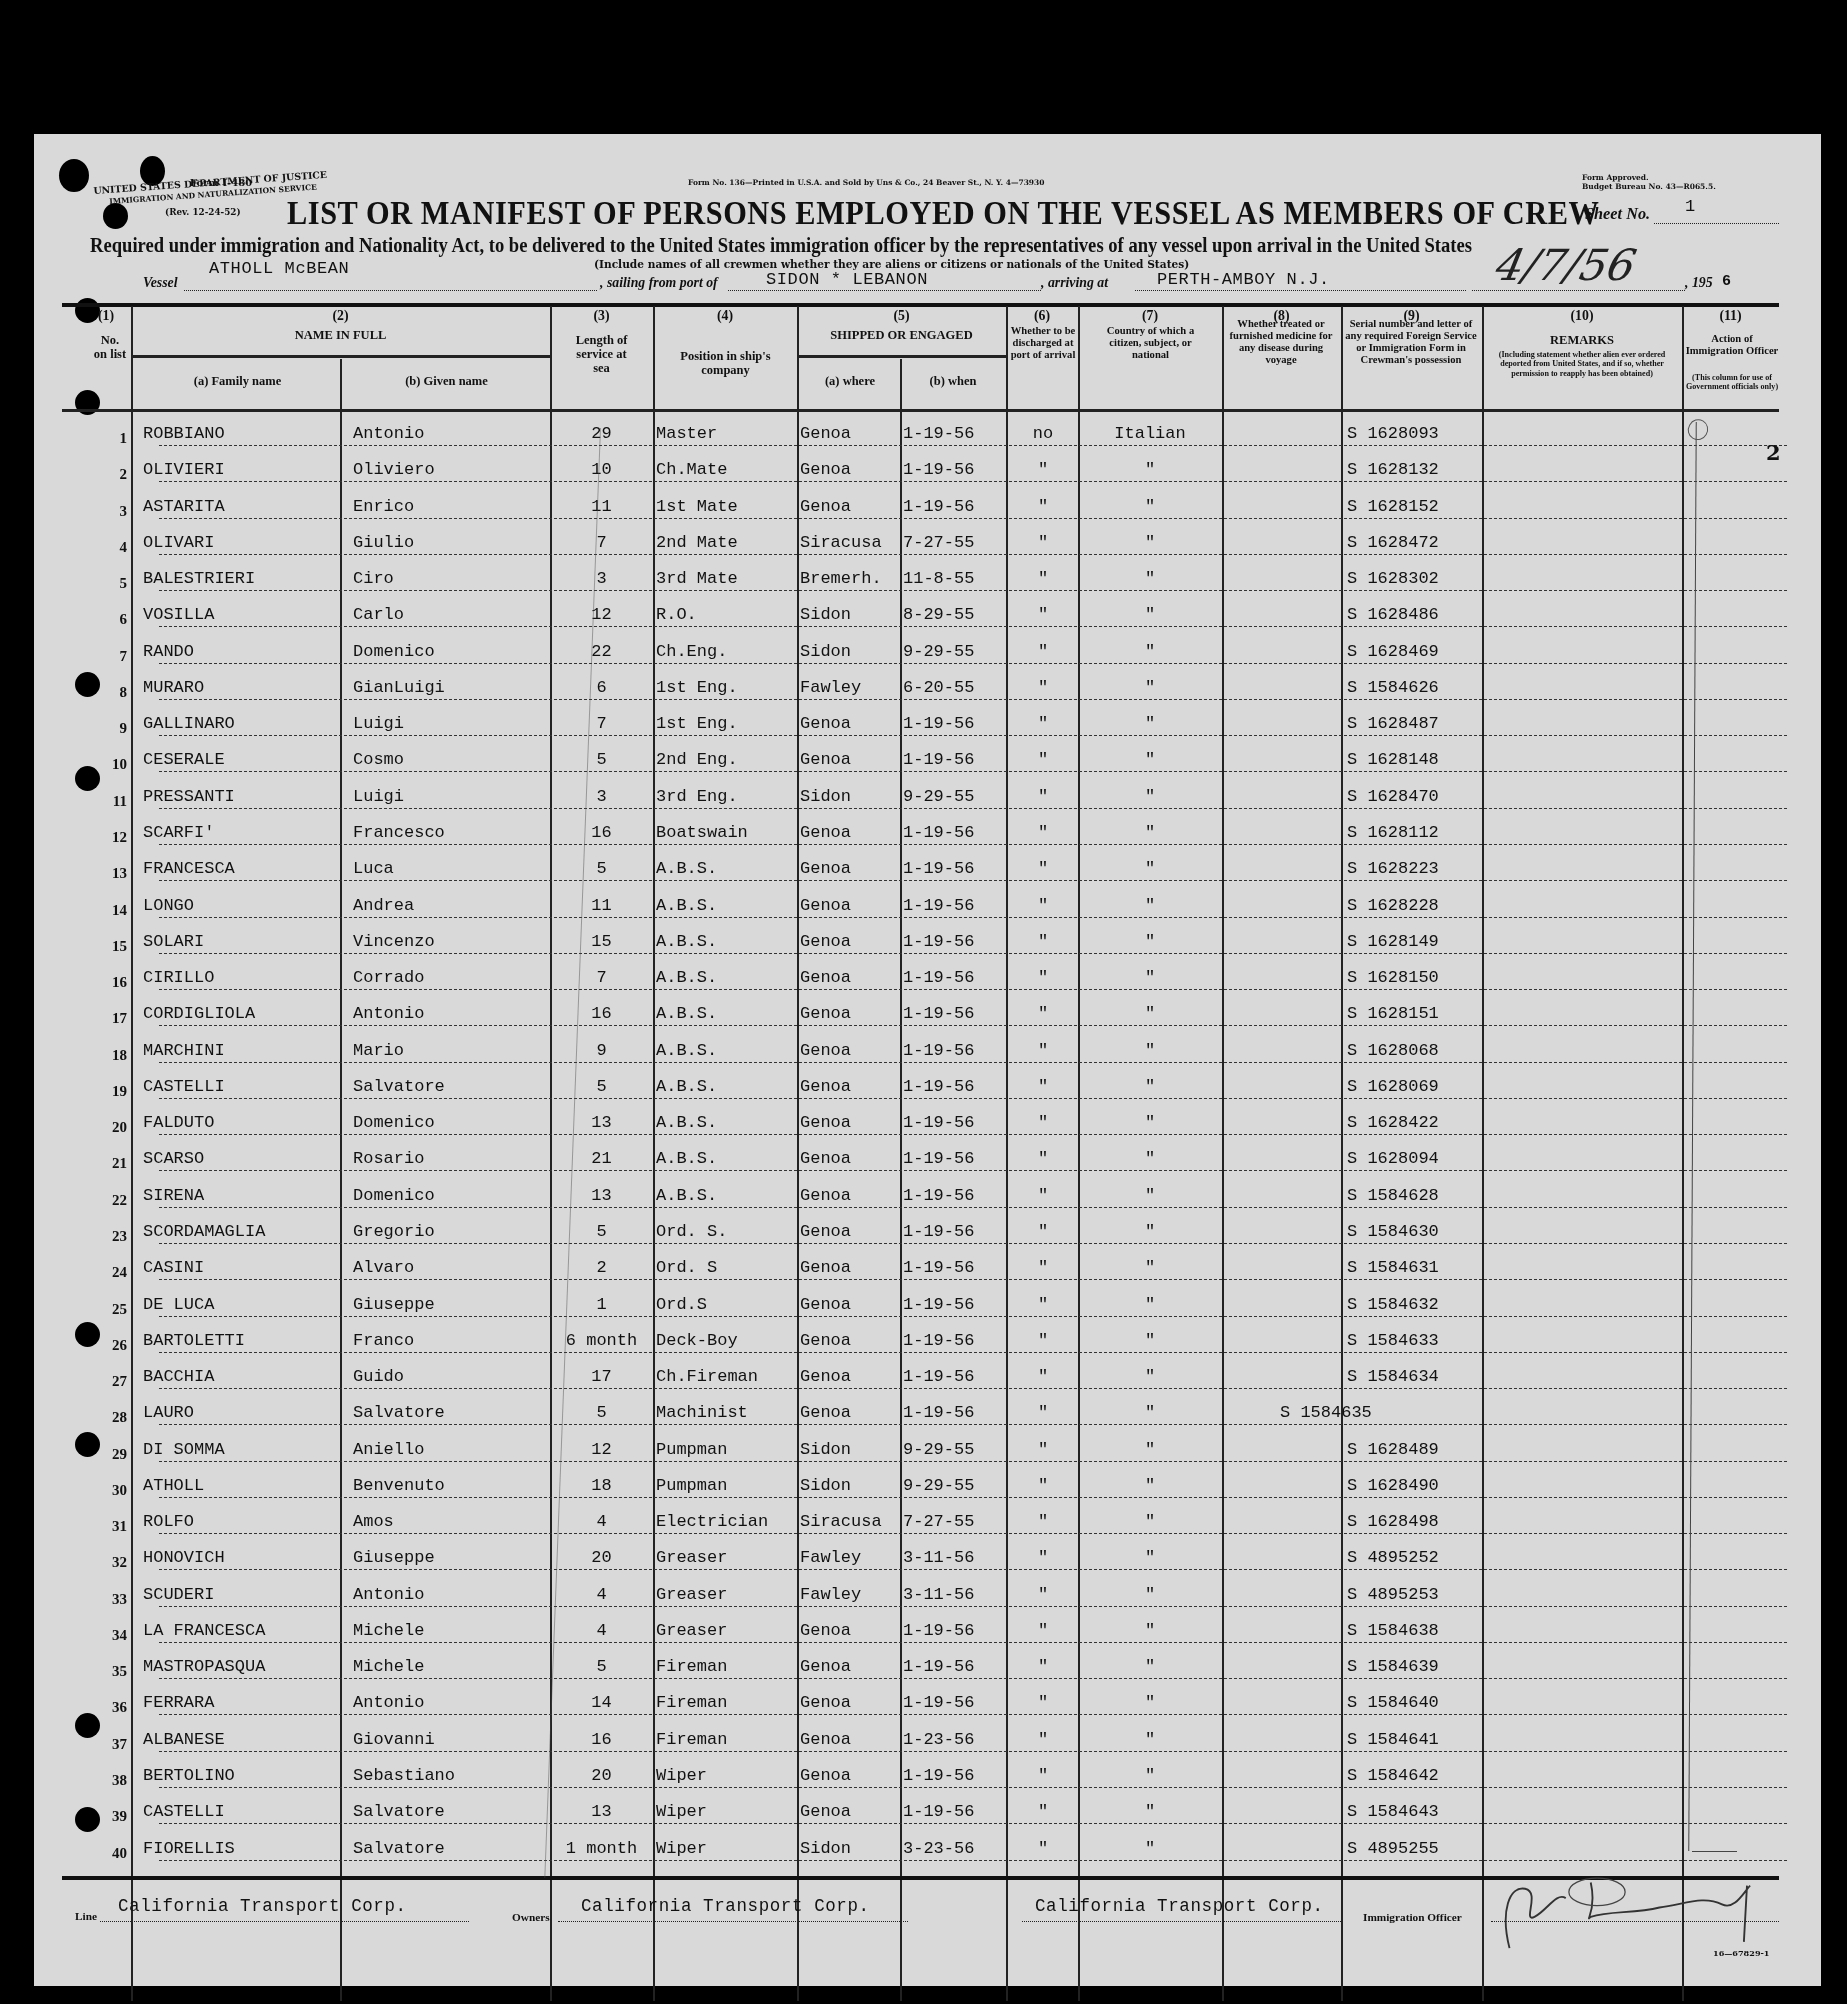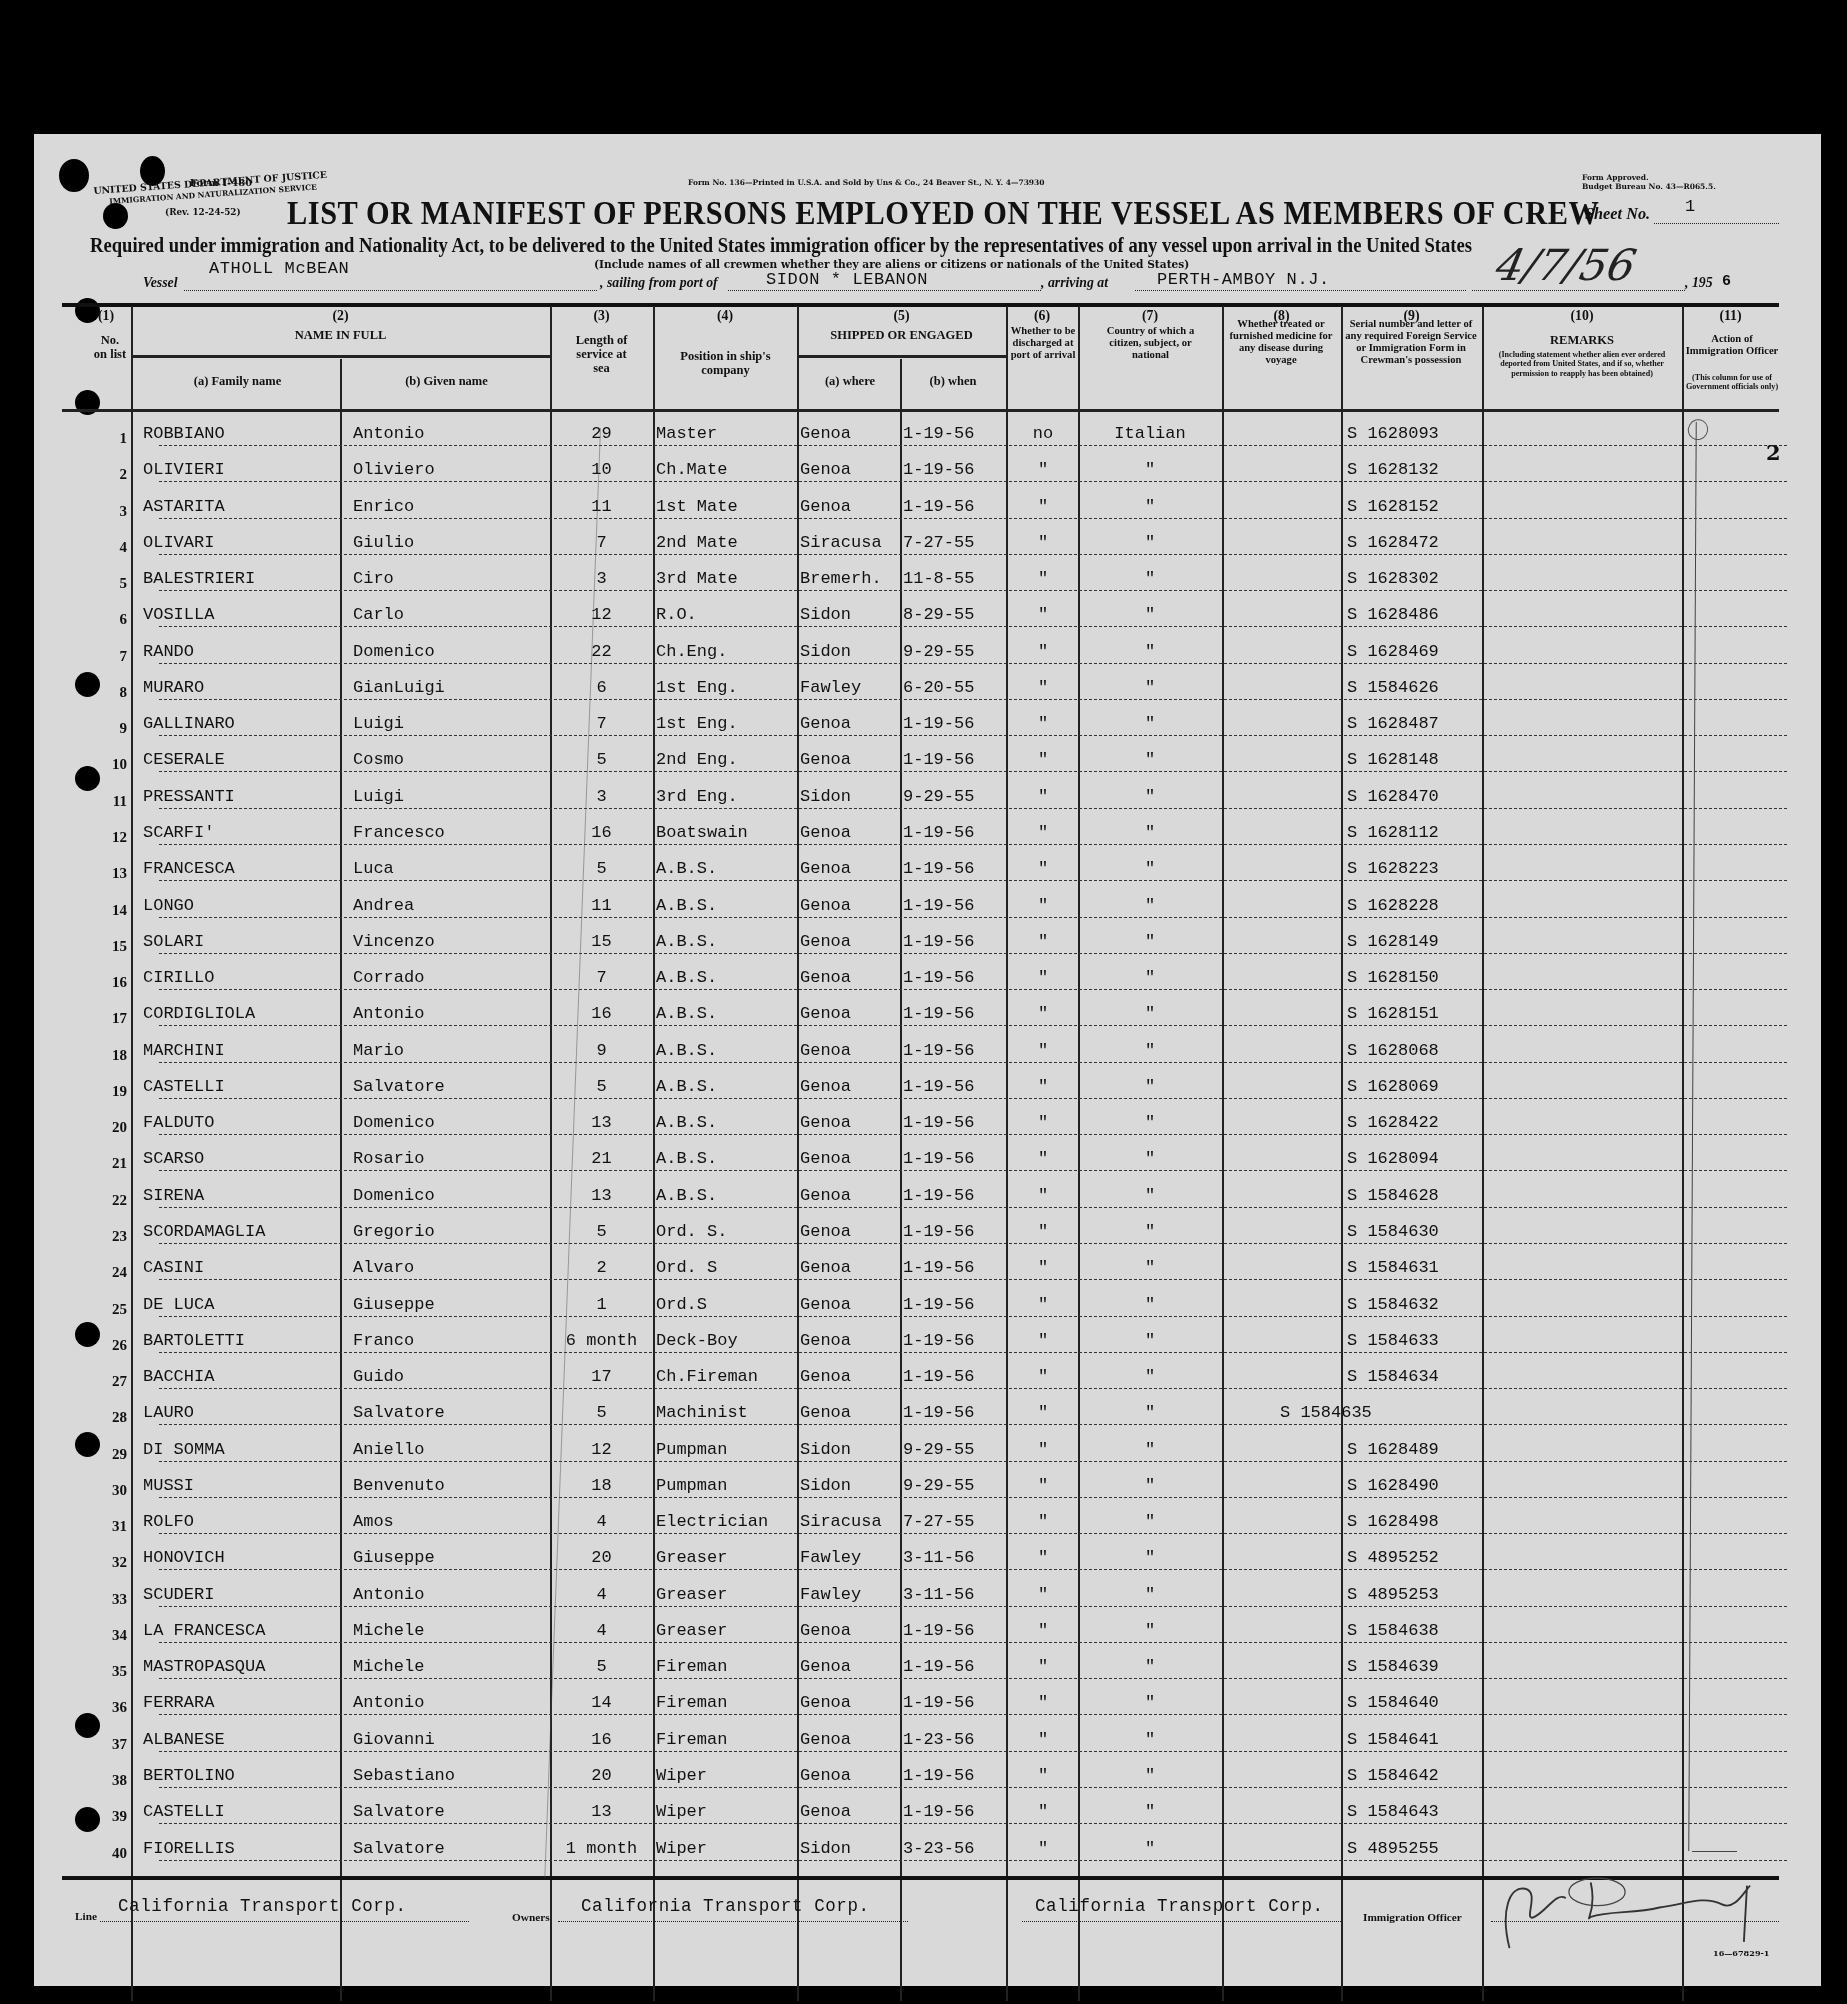--- a/index.html
+++ b/index.html
@@ -520,21 +520,21 @@
           <div class="cell" style="left: 622px; width: 141px;">Pumpman</div>
           <div class="cell" style="left: 766px; width: 100px;">Sidon</div>
           <div class="cell" style="left: 869px; width: 103px;">9-29-55</div>
           <div class="cell" style="left: 976px; width: 66px; text-align: center;">"</div>
           <div class="cell" style="left: 1047px; width: 138px; text-align: center;">"</div>
           <div class="cell" style="left: 1313px; width: 134px;">S 1628489</div>
           <div class="rowline"></div>
         </div>
         <div class="row" style="top: 1052px;">
           <div class="rownum" style="left: 55px;">30</div>
-          <div class="cell" style="left: 109px; width: 194px;">MUSSI</div>
+          <div class="cell" style="left: 109px; width: 194px;">ATHOLL</div>
           <div class="cell" style="left: 319px; width: 194px;">Benvenuto</div>
           <div class="cell" style="left: 519px; width: 97px; text-align: center;">18</div>
           <div class="cell" style="left: 622px; width: 141px;">Pumpman</div>
           <div class="cell" style="left: 766px; width: 100px;">Sidon</div>
           <div class="cell" style="left: 869px; width: 103px;">9-29-55</div>
           <div class="cell" style="left: 976px; width: 66px; text-align: center;">"</div>
           <div class="cell" style="left: 1047px; width: 138px; text-align: center;">"</div>
           <div class="cell" style="left: 1313px; width: 134px;">S 1628490</div>
           <div class="rowline"></div>
         </div>

